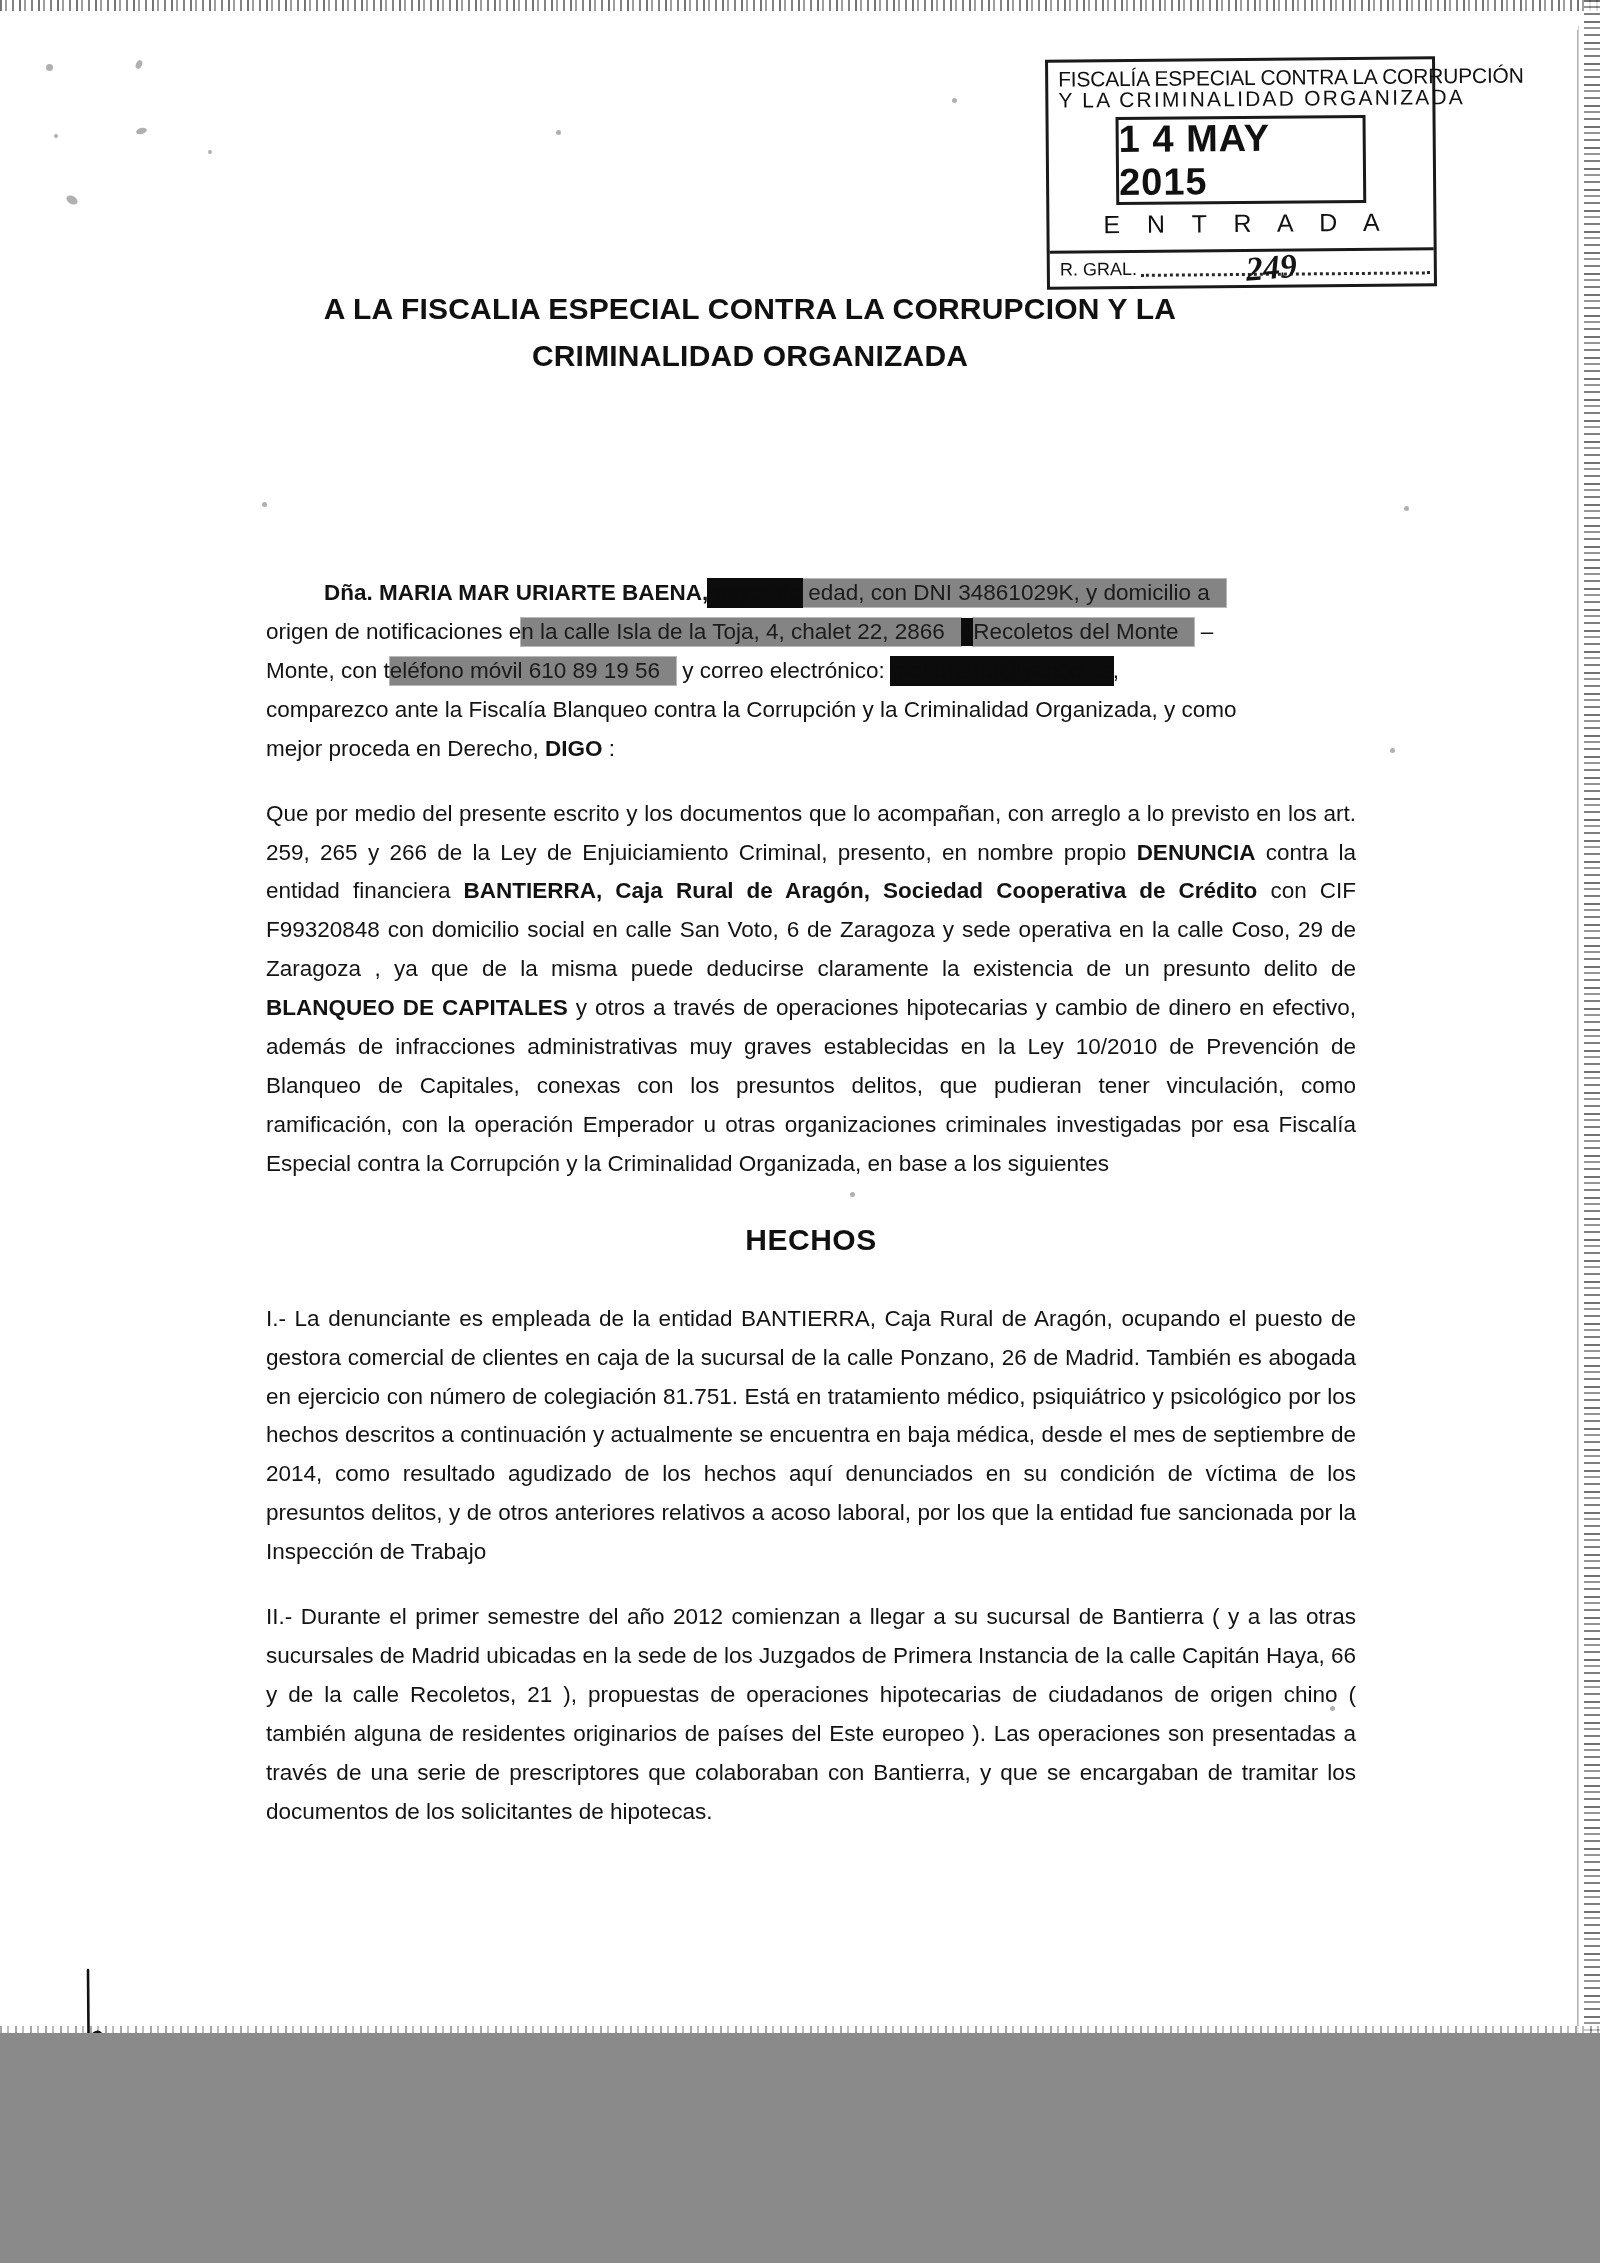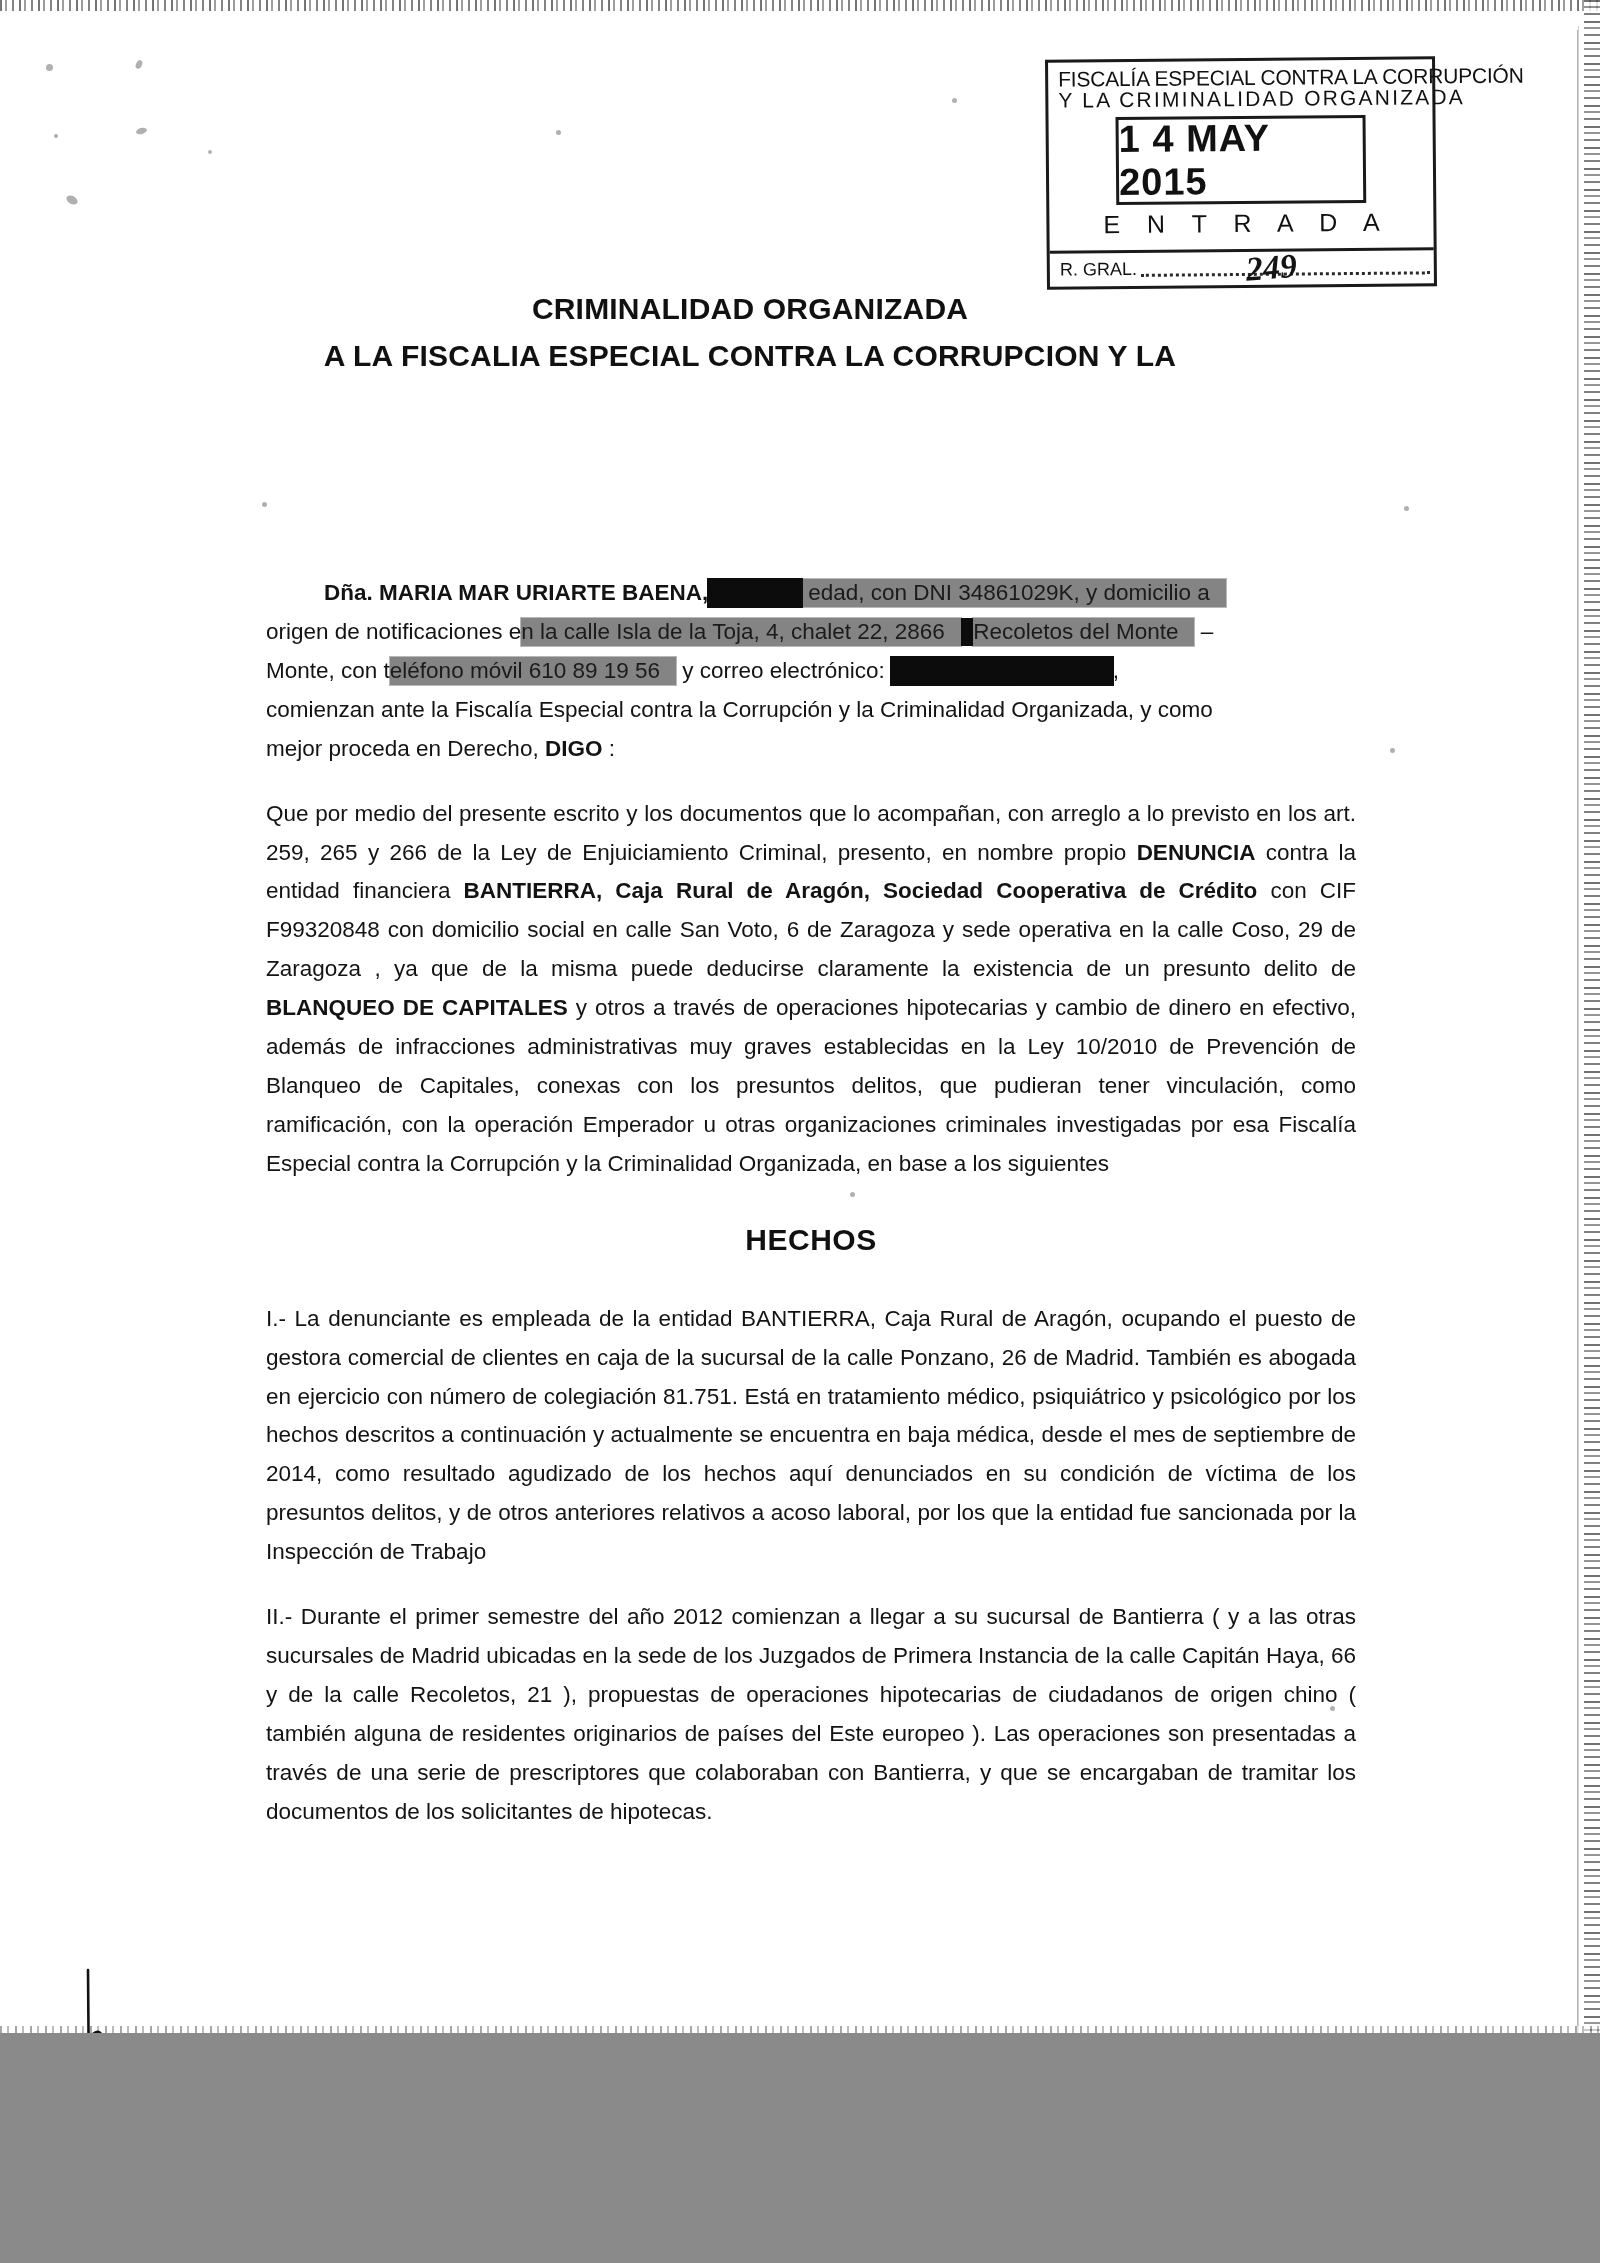--- a/index.html
+++ b/index.html
@@ -216,33 +216,33 @@
     </div>
     <div class="stamp-entrada">E N T R A D A</div>
     <div class="stamp-foot">
       <span>R. GRAL.</span>
       <span class="stamp-dots"></span>
       <span class="stamp-num">249</span>
     </div>
   </div>
 
   <div class="doc-title">
+    <div>A LA FISCALIA ESPECIAL CONTRA LA CORRUPCION Y LA</div>
     <div>CRIMINALIDAD ORGANIZADA</div>
-    <div>A LA FISCALIA ESPECIAL CONTRA LA CORRUPCION Y LA</div>
   </div>
 
   <div class="body">
 
     <p>
       <span class="indent"></span><b>Dña.</b>
       <b>MARIA MAR URIARTE BAENA,</b><span class="blackout">mayor de</span><span class="redact"> edad, con DNI 34861029K, y domicilio a</span><br>
       <span>origen de notificaciones e</span><span class="redact">n la calle Isla de la Toja, 4, chalet 22, 2866</span><span class="blob">0</span><span class="redact">Recoletos del Monte</span>
       <span>–</span><br>
       <span>Monte, con t</span><span class="redact">eléfono móvil 610 89 19 56</span><span> y correo electrónico: </span><span class="blackout">mar.uriarte@yahoo.es</span><span>,</span><br>
-      <span>comienzan ante la Fiscalía Especial contra la Corrupción y la Criminalidad Organizada, y como</span><br>
+      <span>comparezco ante la Fiscalía Blanqueo contra la Corrupción y la Criminalidad Organizada, y como</span><br>
       <span>mejor proceda en Derecho, </span><b>DIGO</b><span> :</span>
     </p>
 
     <p><span>Que por medio del presente escrito y los documentos que lo acompañan, con arreglo a lo previsto en los art. 259, 265 y 266  de la Ley de Enjuiciamiento Criminal, presento, en nombre propio </span><b>DENUNCIA</b><span> contra la entidad financiera </span><b>BANTIERRA, Caja Rural de Aragón, Sociedad Cooperativa de Crédito</b><span> con CIF F99320848 con domicilio social en calle San Voto, 6 de Zaragoza y sede operativa en la calle Coso, 29 de Zaragoza , ya que de la misma puede deducirse claramente la existencia de un presunto delito de </span><b>BLANQUEO DE CAPITALES</b><span> y otros a través de operaciones hipotecarias y cambio de dinero en efectivo, además de infracciones administrativas muy graves establecidas en la Ley 10/2010 de Prevención de Blanqueo de Capitales, conexas con los presuntos delitos, que pudieran tener vinculación, como ramificación, con la operación Emperador u otras organizaciones criminales investigadas por esa Fiscalía Especial contra la Corrupción y la Criminalidad Organizada, en base a los siguientes</span></p>
 
     <div class="section-head">HECHOS</div>
 
     <p>I.-  La denunciante es empleada de la entidad BANTIERRA, Caja Rural de Aragón, ocupando el puesto de gestora comercial de clientes en caja de la sucursal de la calle Ponzano, 26  de Madrid. También es abogada en ejercicio con número de colegiación 81.751. Está en tratamiento médico, psiquiátrico y psicológico por los hechos descritos a continuación y actualmente se encuentra en baja médica, desde el mes de septiembre de 2014, como resultado agudizado de los hechos aquí denunciados en su condición de víctima de los presuntos delitos, y de otros anteriores relativos a acoso laboral, por los que la entidad fue sancionada por la Inspección de Trabajo</p>
     <p>II.- Durante el primer semestre del año 2012 comienzan a llegar a su sucursal de Bantierra ( y a las otras sucursales de Madrid ubicadas en la sede de los Juzgados de Primera Instancia de la calle Capitán Haya, 66 y de la calle Recoletos, 21 ), propuestas de operaciones hipotecarias de ciudadanos de origen chino ( también alguna de residentes originarios de países del Este europeo ). Las operaciones son presentadas a través de una serie de prescriptores que colaboraban con Bantierra, y que se encargaban de tramitar los documentos de los solicitantes de hipotecas.</p>
 

